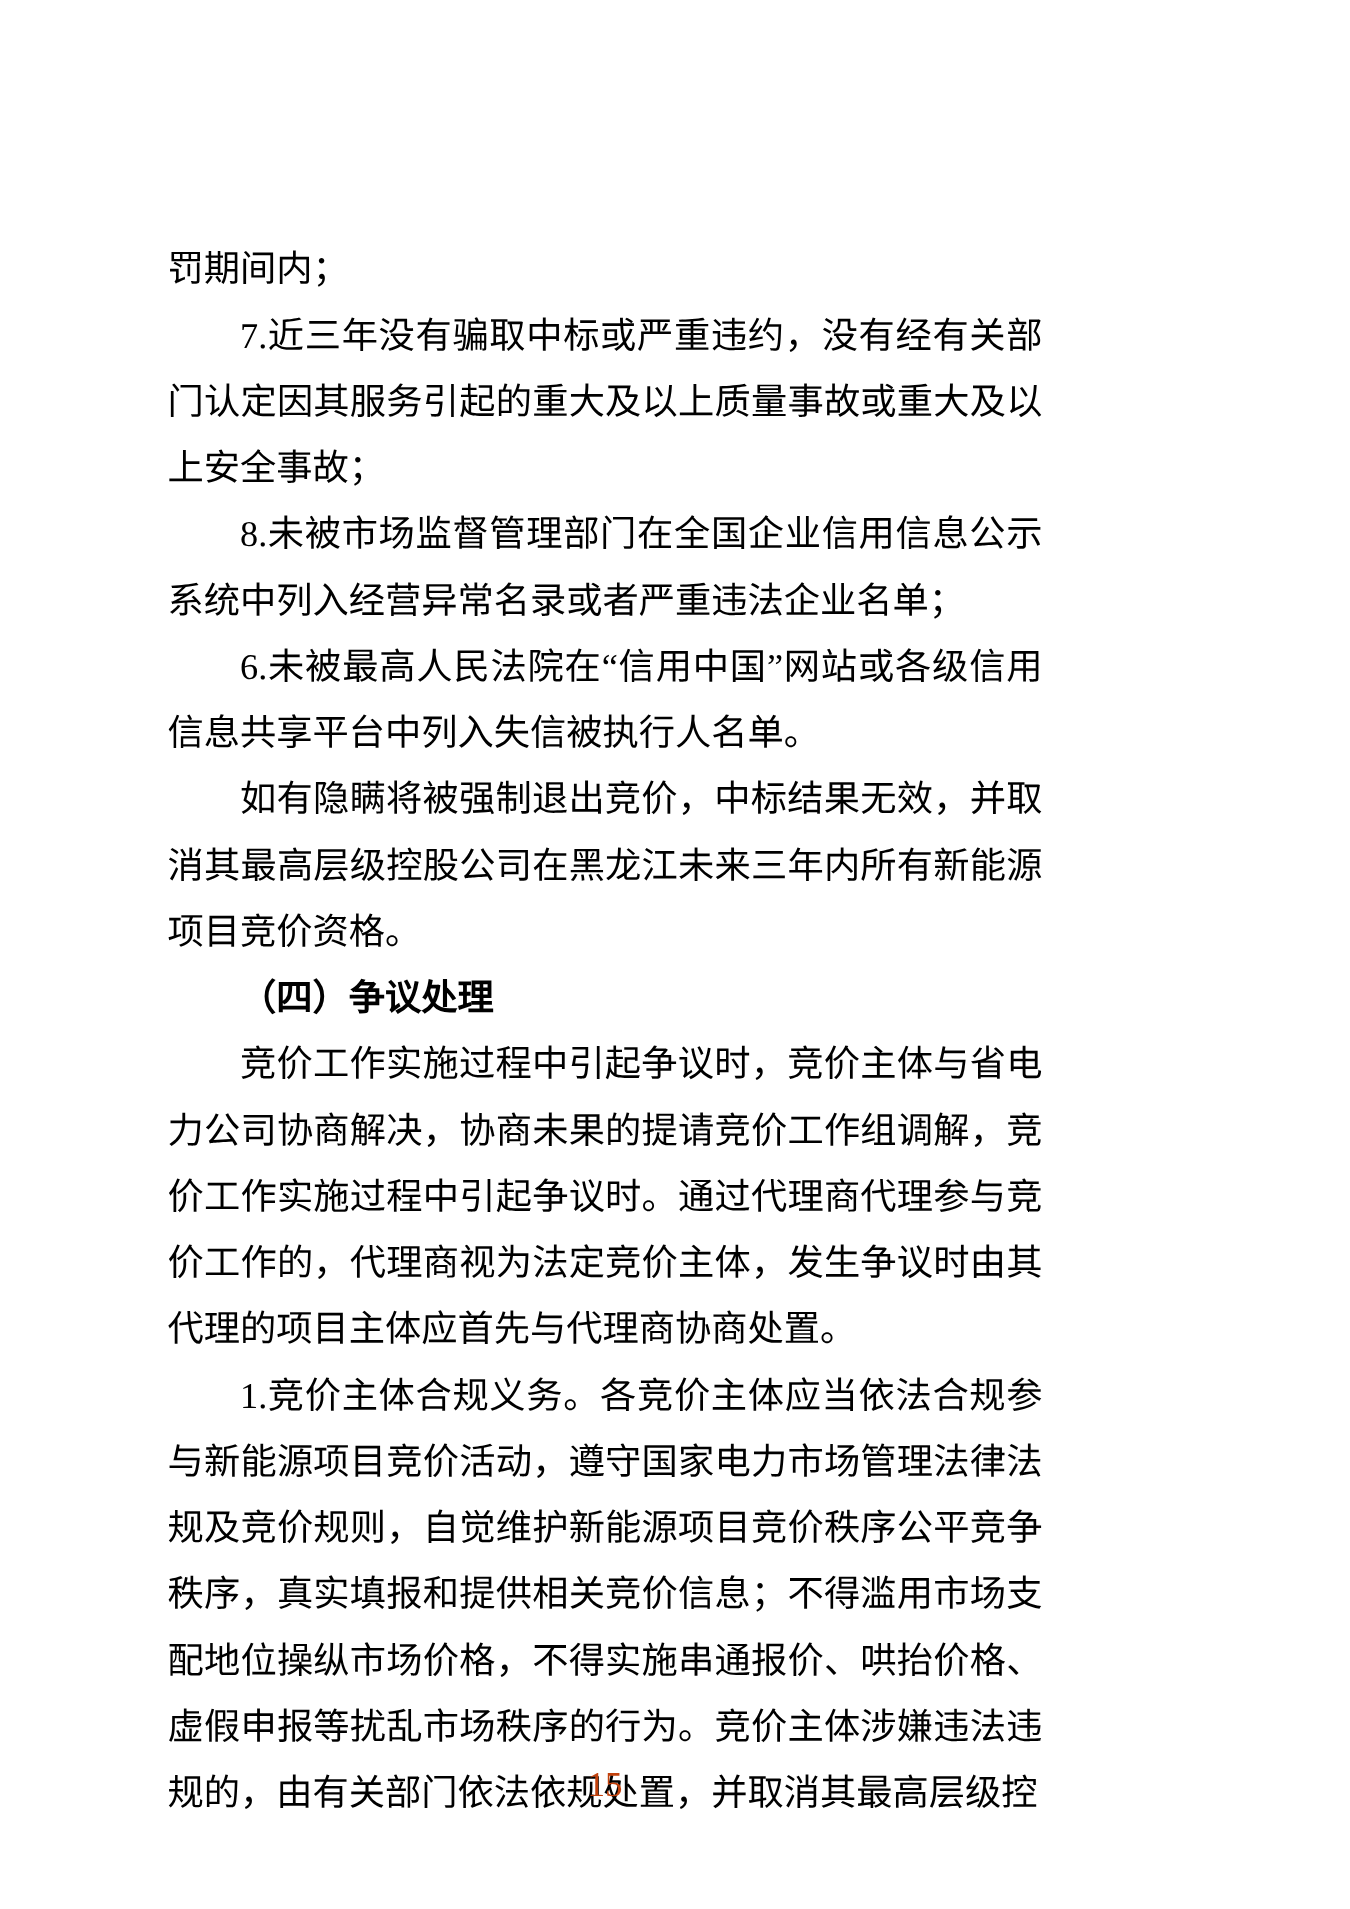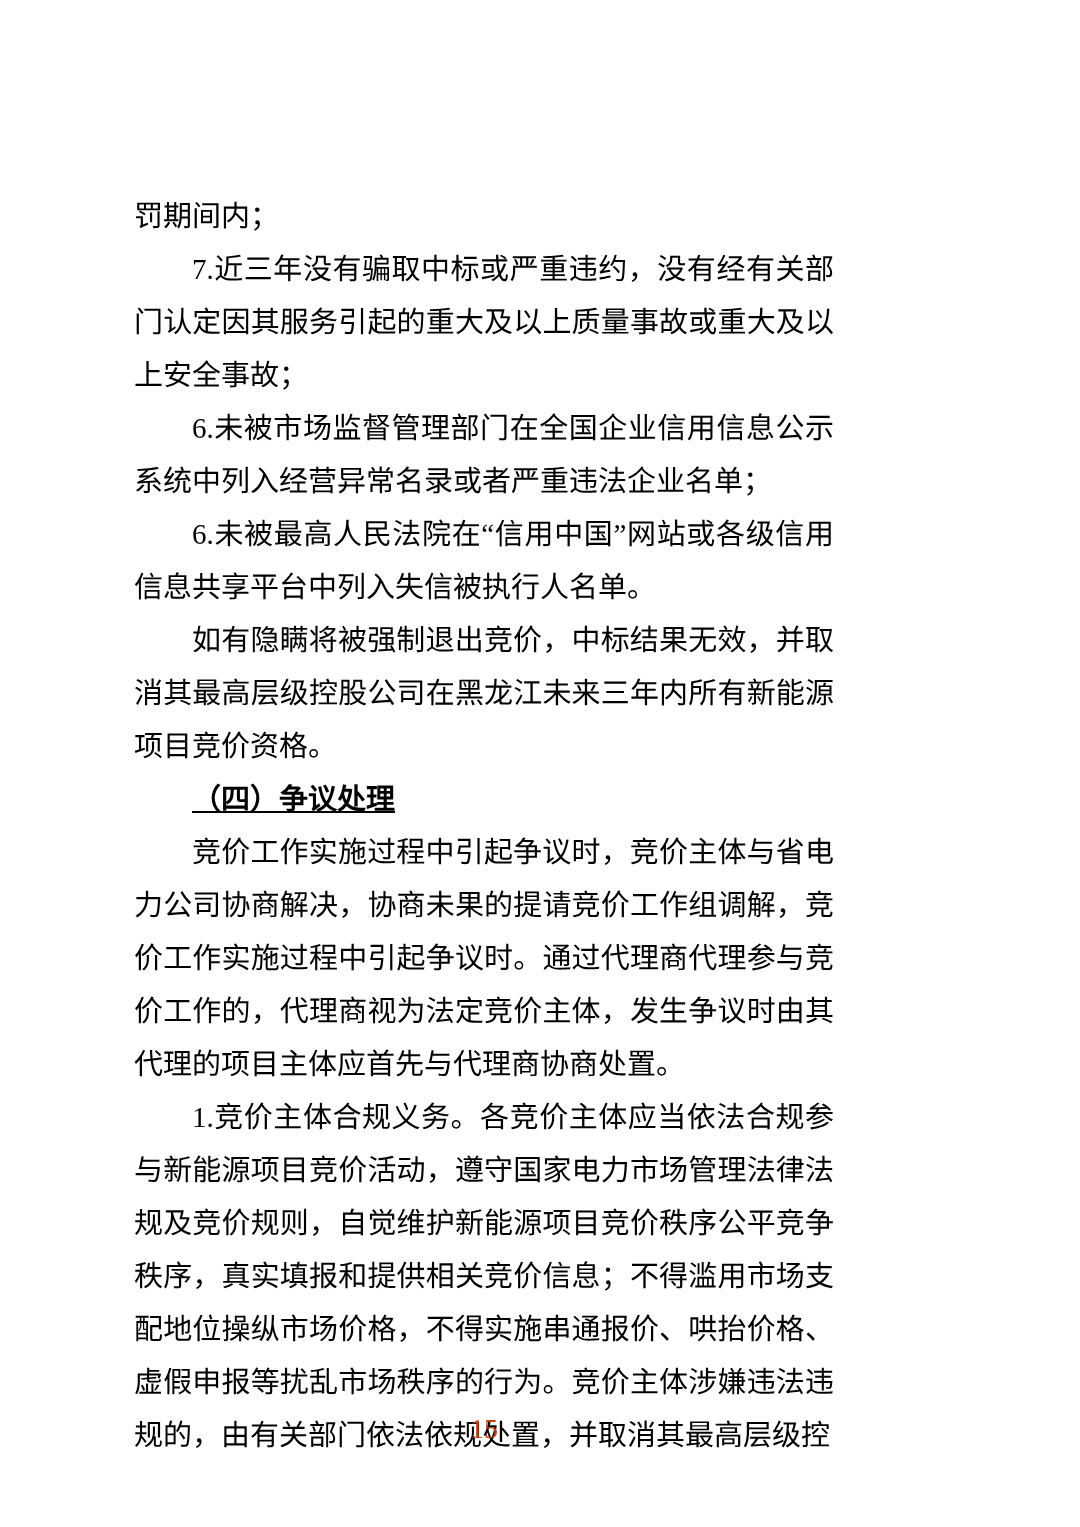--- a/index.html
+++ b/index.html
@@ -35,21 +35,20 @@
     text-indent: 2em;
   }
   .no-indent {
     text-indent: 0;
   }
   .bold {
     font-weight: 400;
   }
   .heading {
     font-weight: 700;
-    text-decoration: underline;
   }
   .page-number {
     position: absolute;
     left: 0;
     right: 0;
     top: 1412px;
     text-align: center;
     font-size: 28px;
     line-height: 34px;
     color: #c2410c;
@@ -59,21 +58,21 @@
 </head>
 <body>
 
 <div class="page">
   <div class="body-block">
 
     <p class="no-indent">罚期间内；</p>
 
     <p class="indent">7.近三年没有骗取中标或严重违约，没有经有关部门认定因其服务引起的重大及以上质量事故或重大及以上安全事故；</p>
 
-    <p class="indent">6.未被市场监督管理部门在全国企业信用信息公示系统中列入经营异常名录或者严重违法企业名单；</p>
+    <p class="indent">8.未被市场监督管理部门在全国企业信用信息公示系统中列入经营异常名录或者严重违法企业名单；</p>
 
     <p class="indent">6.未被最高人民法院在“信用中国”网站或各级信用信息共享平台中列入失信被执行人名单。</p>
 
     <p class="indent bold">如有隐瞒将被强制退出竞价，中标结果无效，并取消其最高层级控股公司在黑龙江未来三年内所有新能源项目竞价资格。</p>
 
     <p class="indent heading">（四）争议处理</p>
 
     <p class="indent">竞价工作实施过程中引起争议时，竞价主体与省电力公司协商解决，协商未果的提请竞价工作组调解，竞价工作实施过程中引起争议时。通过代理商代理参与竞价工作的，代理商视为法定竞价主体，发生争议时由其代理的项目主体应首先与代理商协商处置。</p>
 
 

